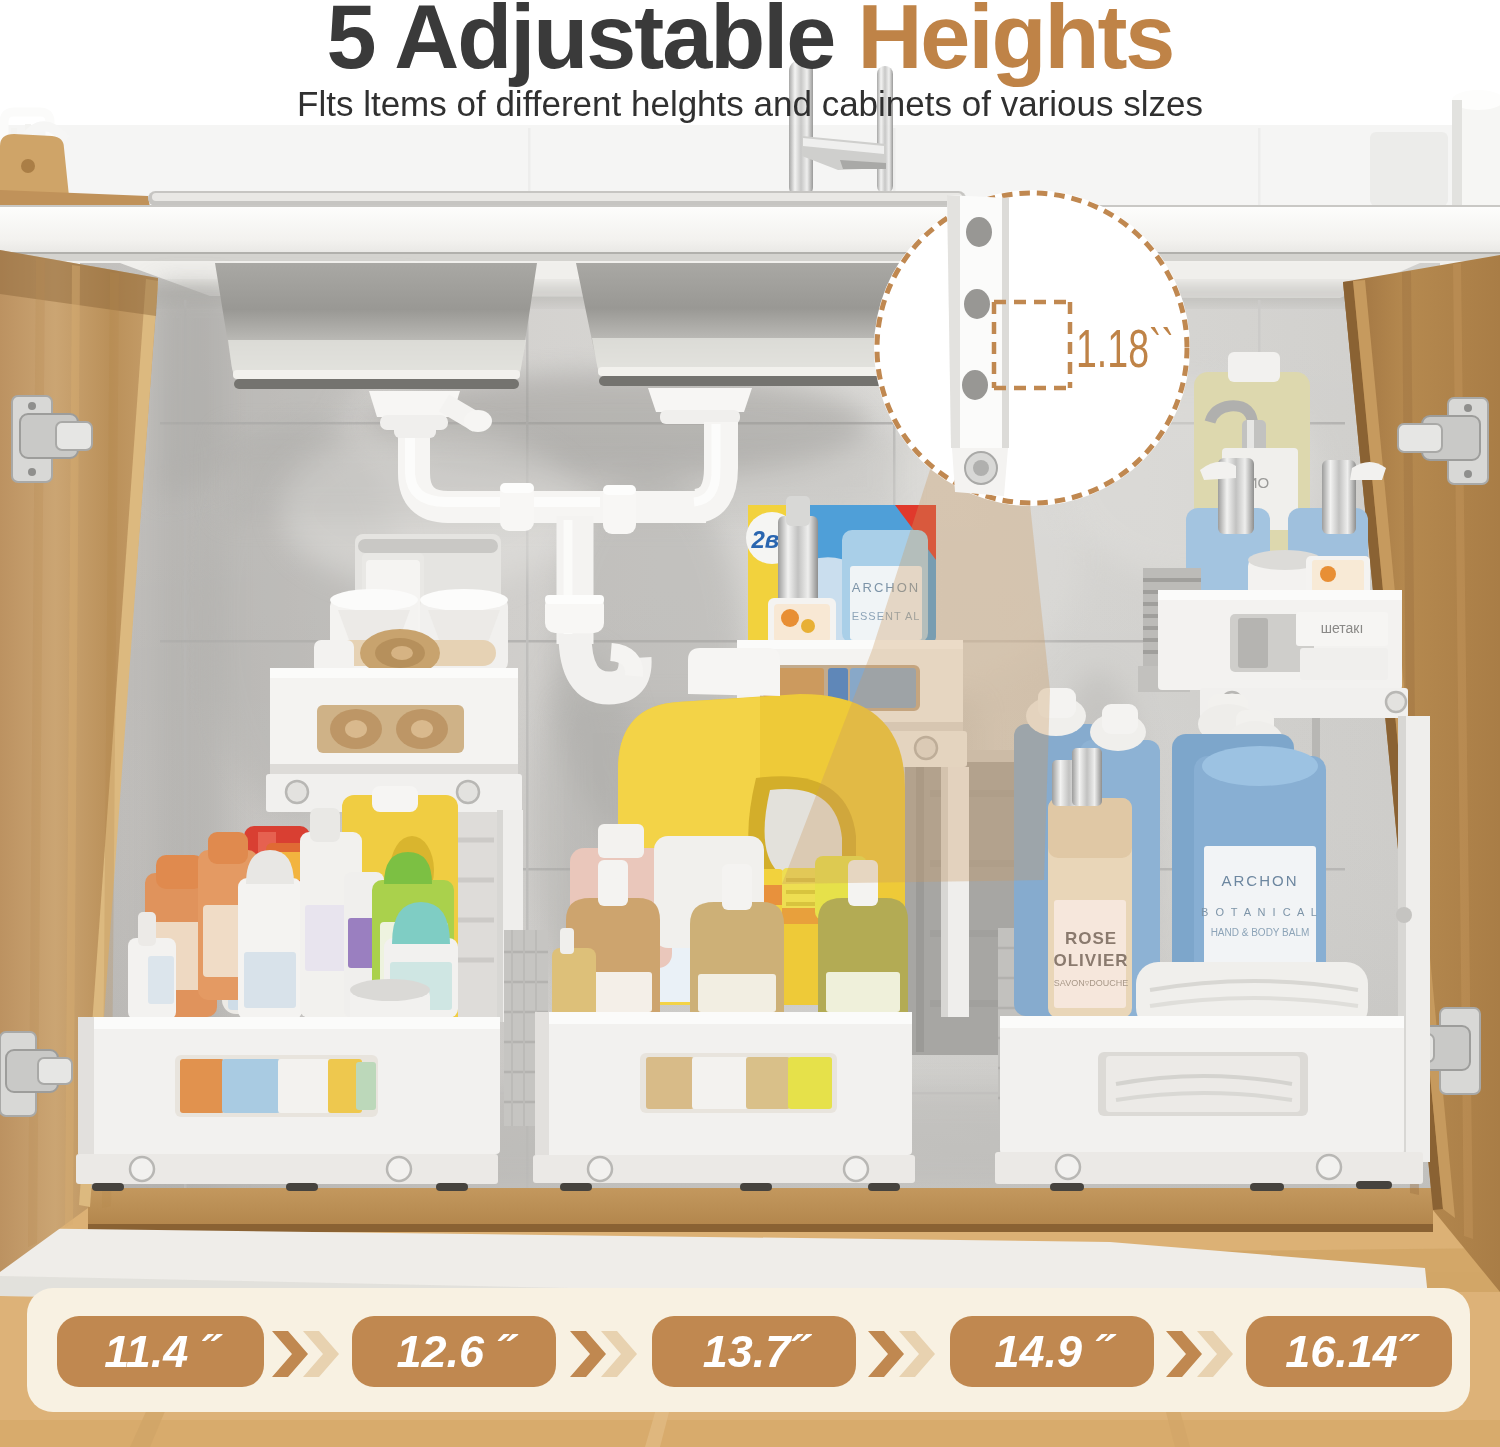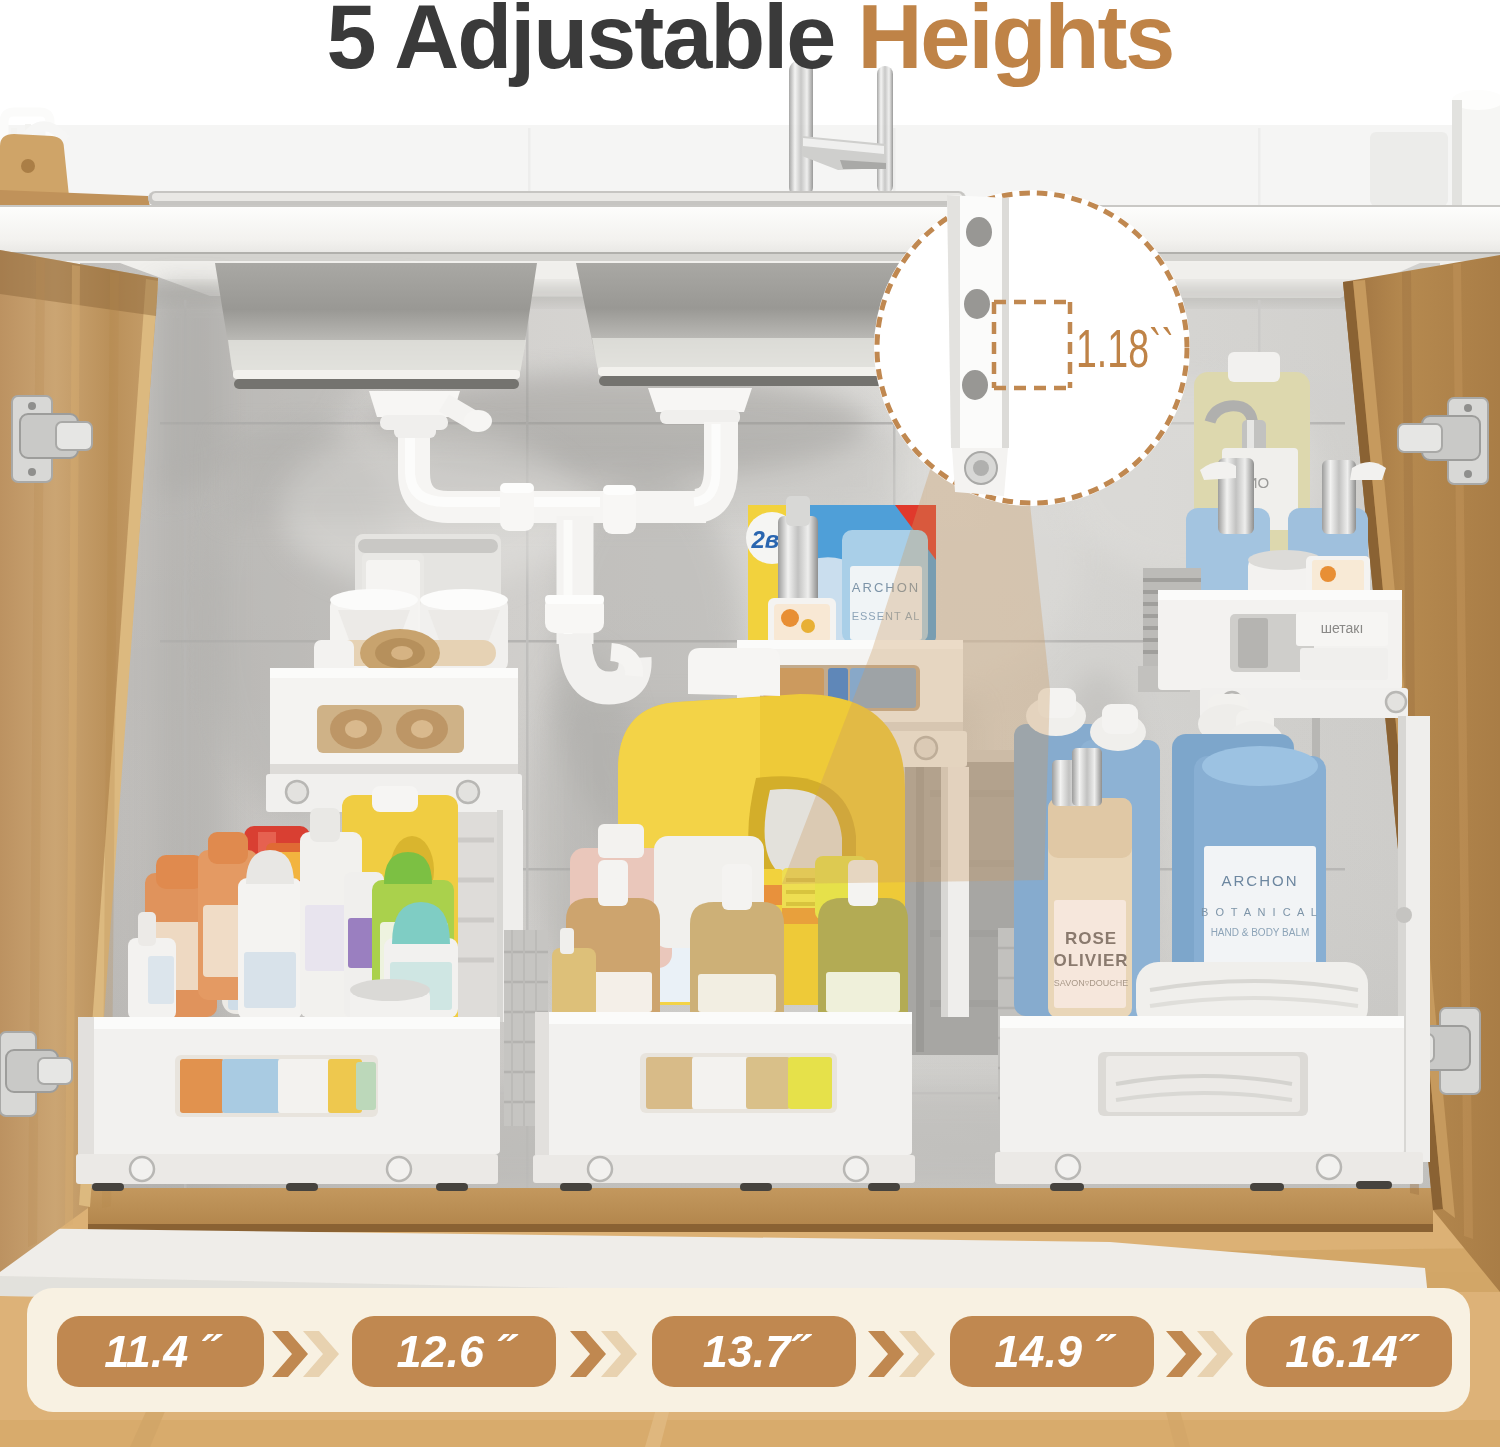--- a/index.html
+++ b/index.html
@@ -567,13 +567,14 @@
         <path d="M601 1331 l16 0 l20 23 l-20 23 l-16 0 l20 -23 Z" fill="#e8d2b0"></path>
         <path d="M868 1331 l16 0 l20 23 l-20 23 l-16 0 l20 -23 Z" fill="#c08850"></path>
         <path d="M899 1331 l16 0 l20 23 l-20 23 l-16 0 l20 -23 Z" fill="#e8d2b0"></path>
         <path d="M1166 1331 l16 0 l20 23 l-20 23 l-16 0 l20 -23 Z" fill="#c08850"></path>
         <path d="M1197 1331 l16 0 l20 23 l-20 23 l-16 0 l20 -23 Z" fill="#e8d2b0"></path>
       </g>
     </g>
   </svg>
 
   <div id="title">5 Adjustable <span class="hl">Heights</span></div>
+  <div id="subtitle">Flts ltems of different helghts and cabinets of various slzes</div>
 </div>
 
 </body></html>

